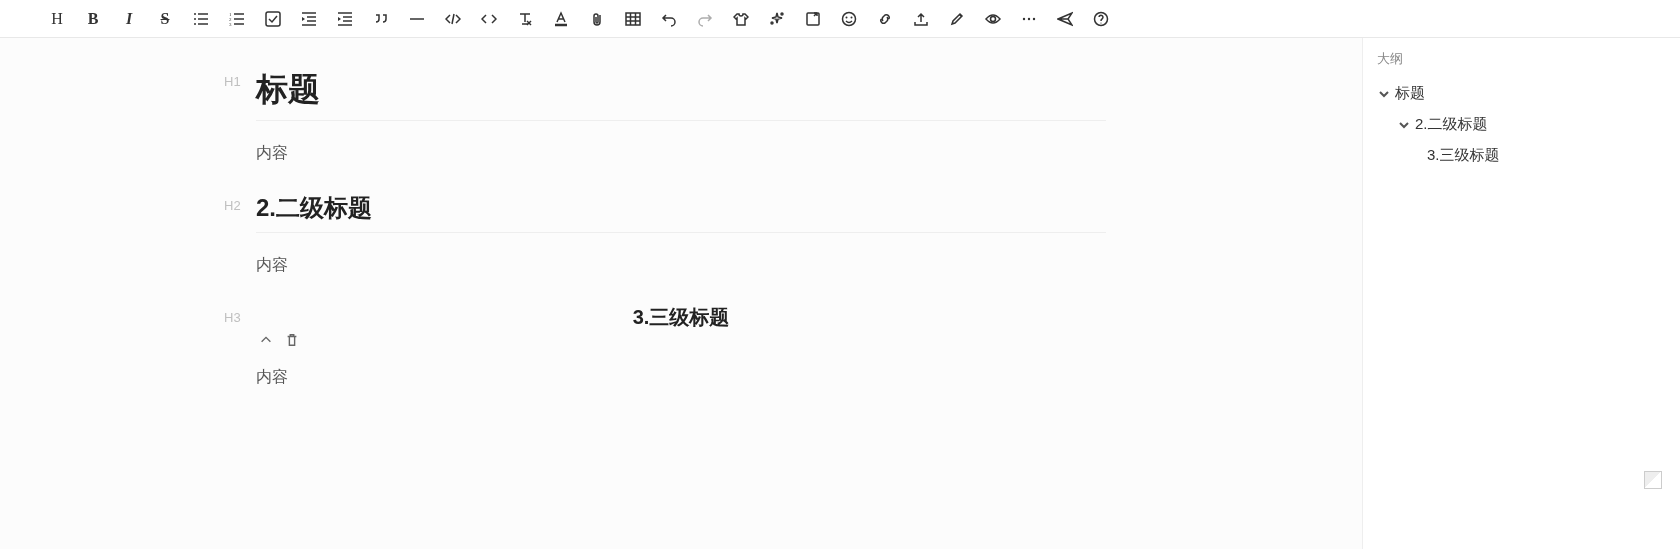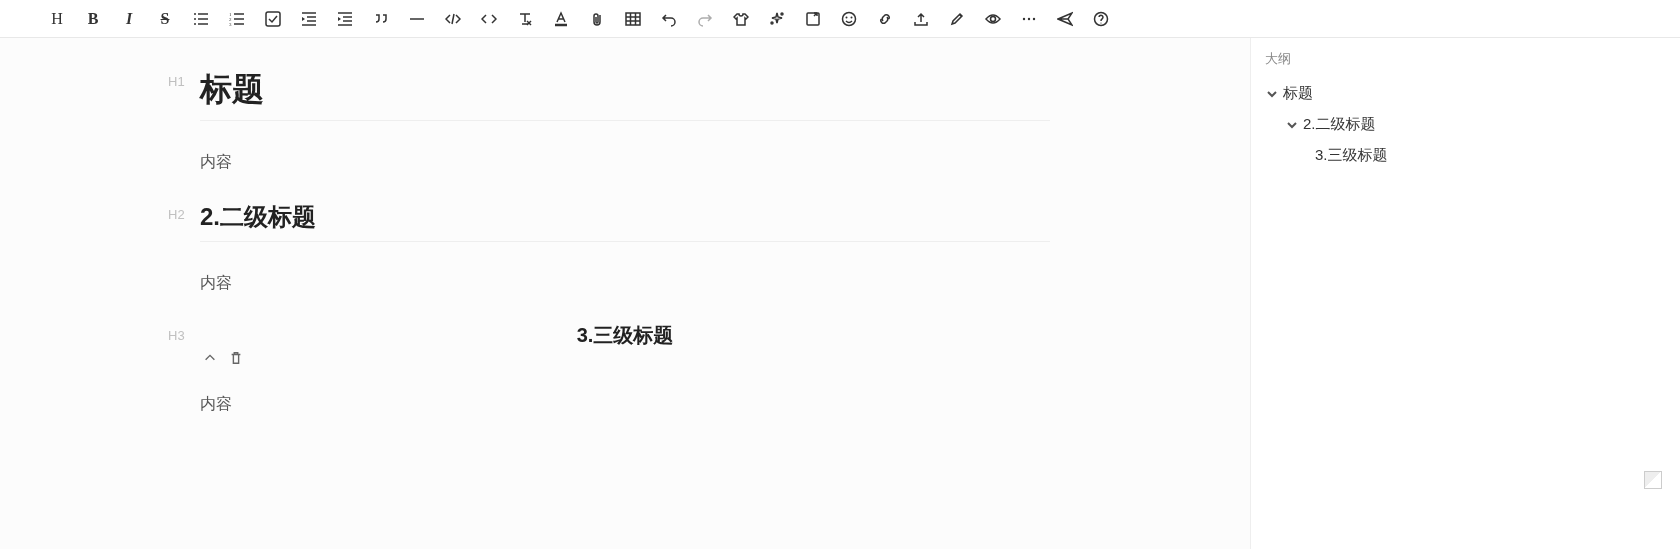--- a/index.html
+++ b/index.html
@@ -42,21 +42,21 @@
   flex: 1;
   display: flex;
   justify-content: center;
   padding-top: 30px;
   position: relative;
 }
 .doc {
   width: 850px;
   position: relative;
 }
-.block { position: relative; margin-bottom: 17px; }
+.block { position: relative; margin-bottom: 8px; }
 .gutter-label {
   position: absolute;
   left: -32px;
   top: 6px;
   font-size: 13px;
   color: #c0c0c0;
   font-weight: 400;
 }
 .h1 { font-size: 32px; font-weight: 700; color: #222; padding: 0 0 8px; border-bottom: 1px solid #eee; margin-bottom: 4px;}
 .h2 { font-size: 24px; font-weight: 700; color: #222; padding: 0 0 8px; border-bottom: 1px solid #eee; margin-bottom: 4px;}
@@ -71,21 +71,21 @@
   gap: 10px;
 }
 .float-tools .mini {
   width: 16px; height: 16px;
   display: inline-flex; align-items: center; justify-content: center;
   cursor: pointer;
 }
 .float-tools svg { width: 14px; height: 14px; stroke: #666; fill: none; stroke-width: 1.6; }
 
 .outline-pane {
-  width: 430px;
+  width: 318px;
   border-left: 1px solid #eee;
   background: #fff;
   padding: 10px 14px;
   position: relative;
 }
 .outline-title {
   font-size: 13px;
   color: #888;
   padding: 2px 0 10px;
 }

